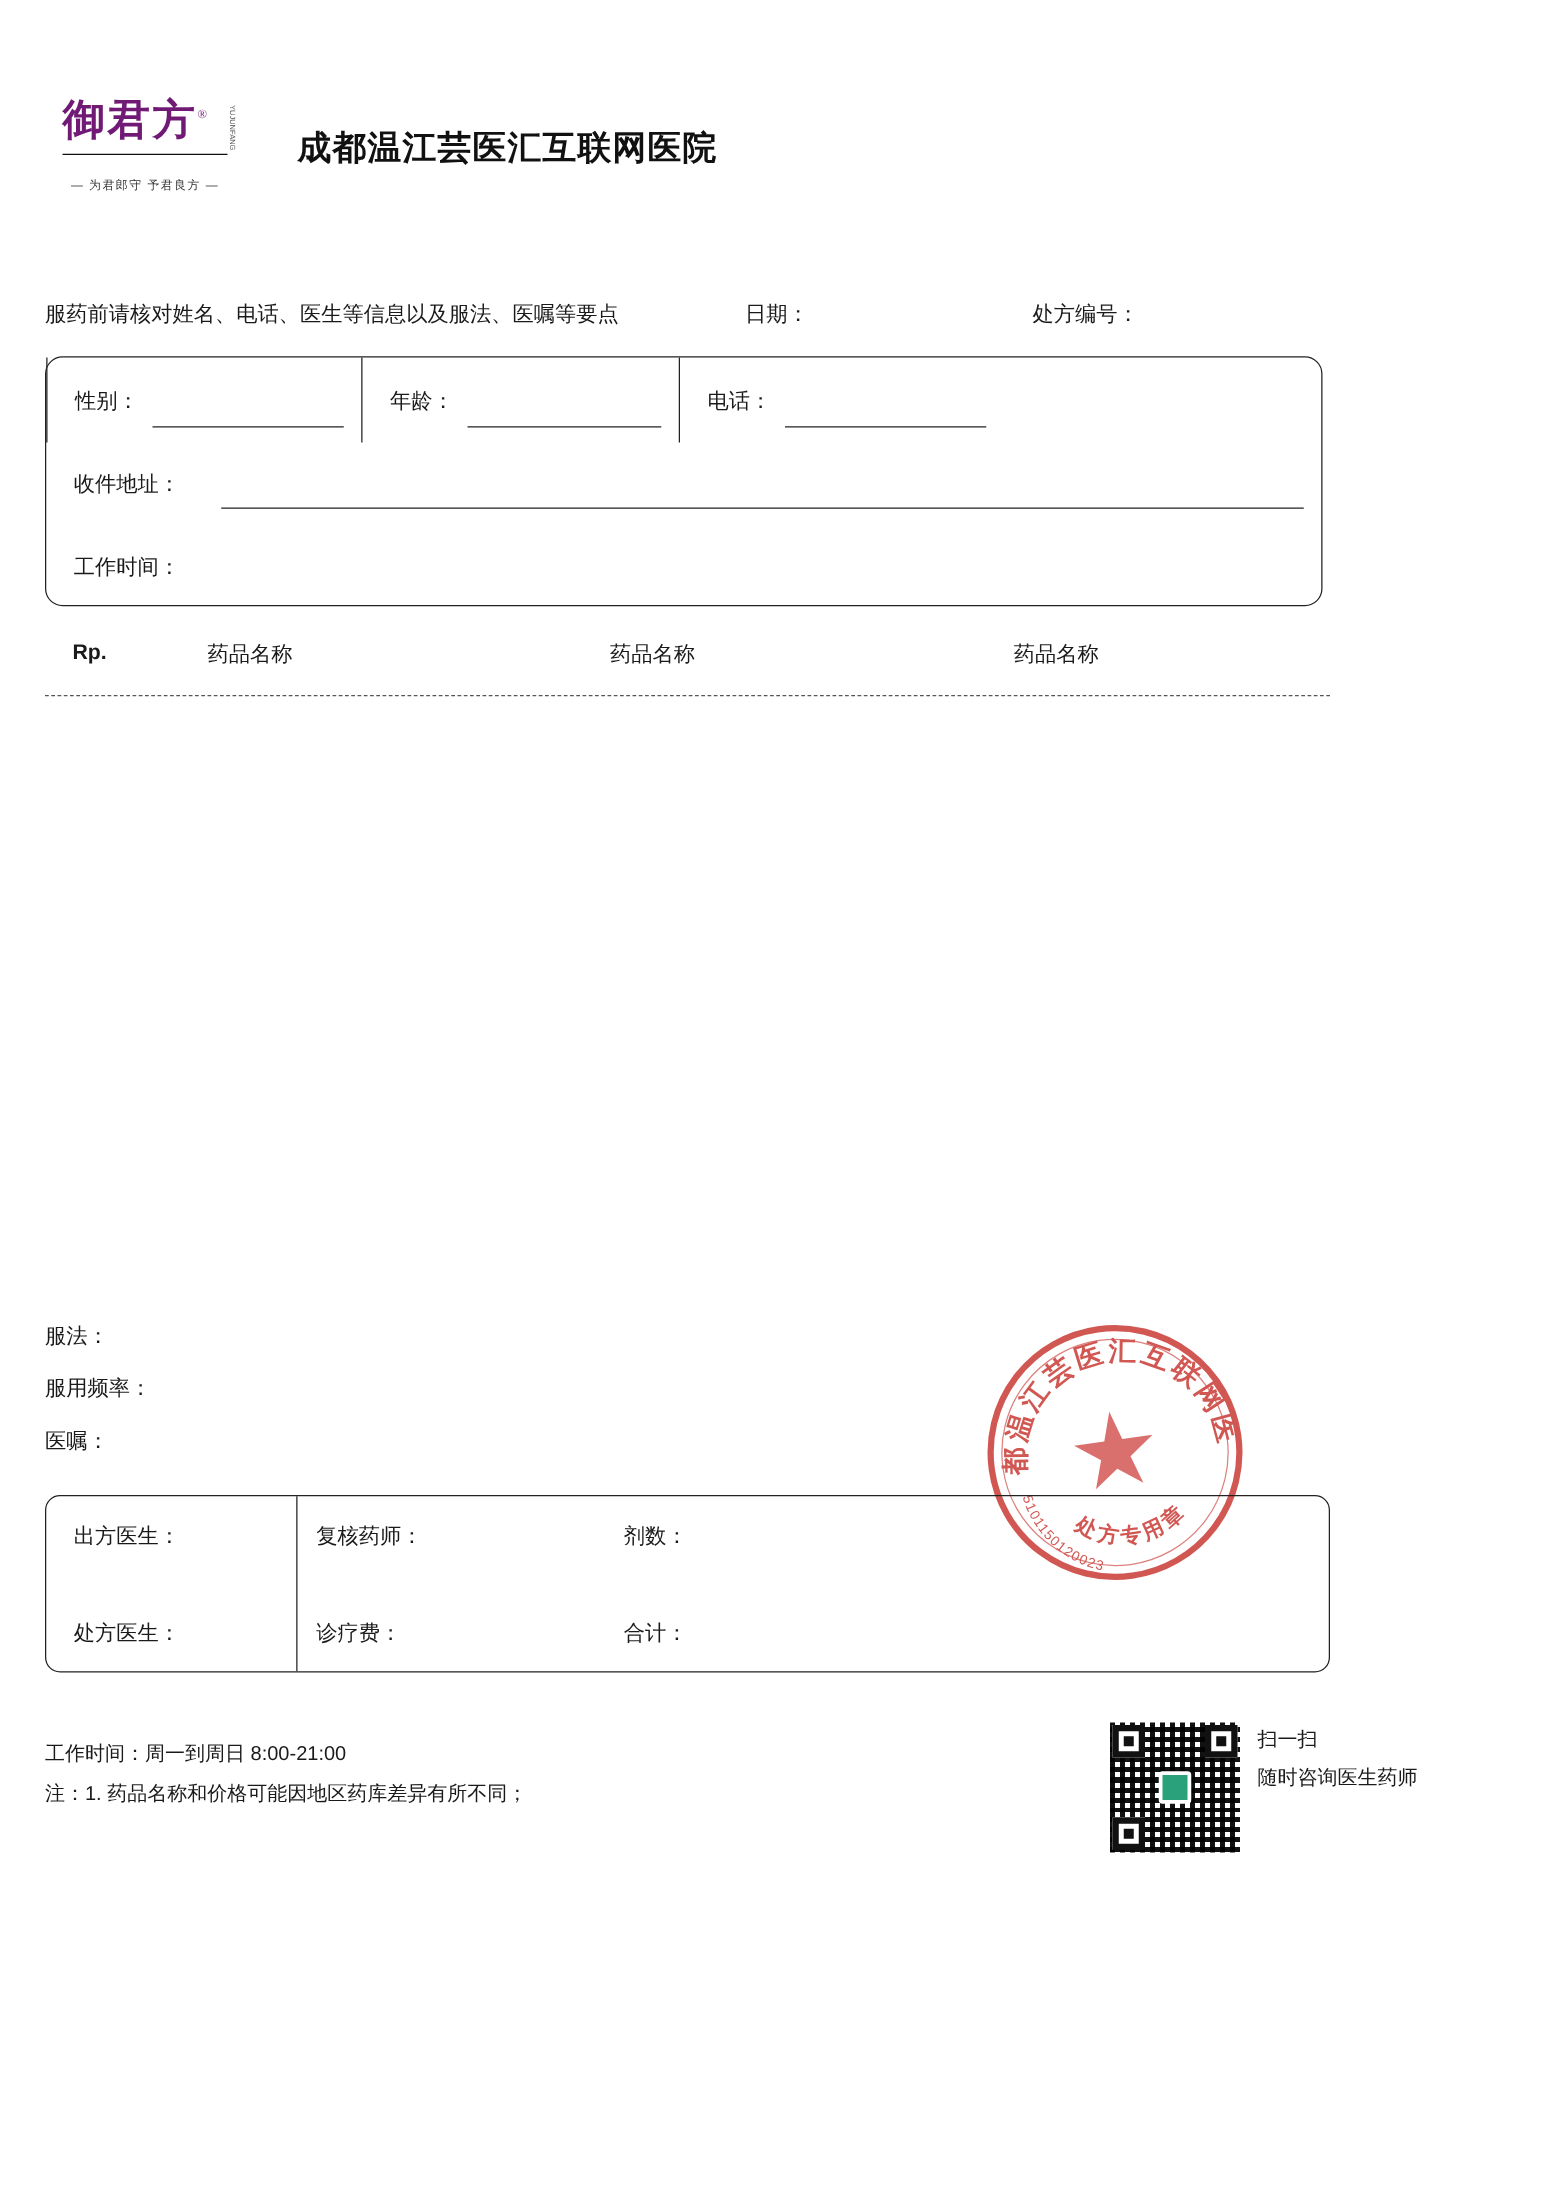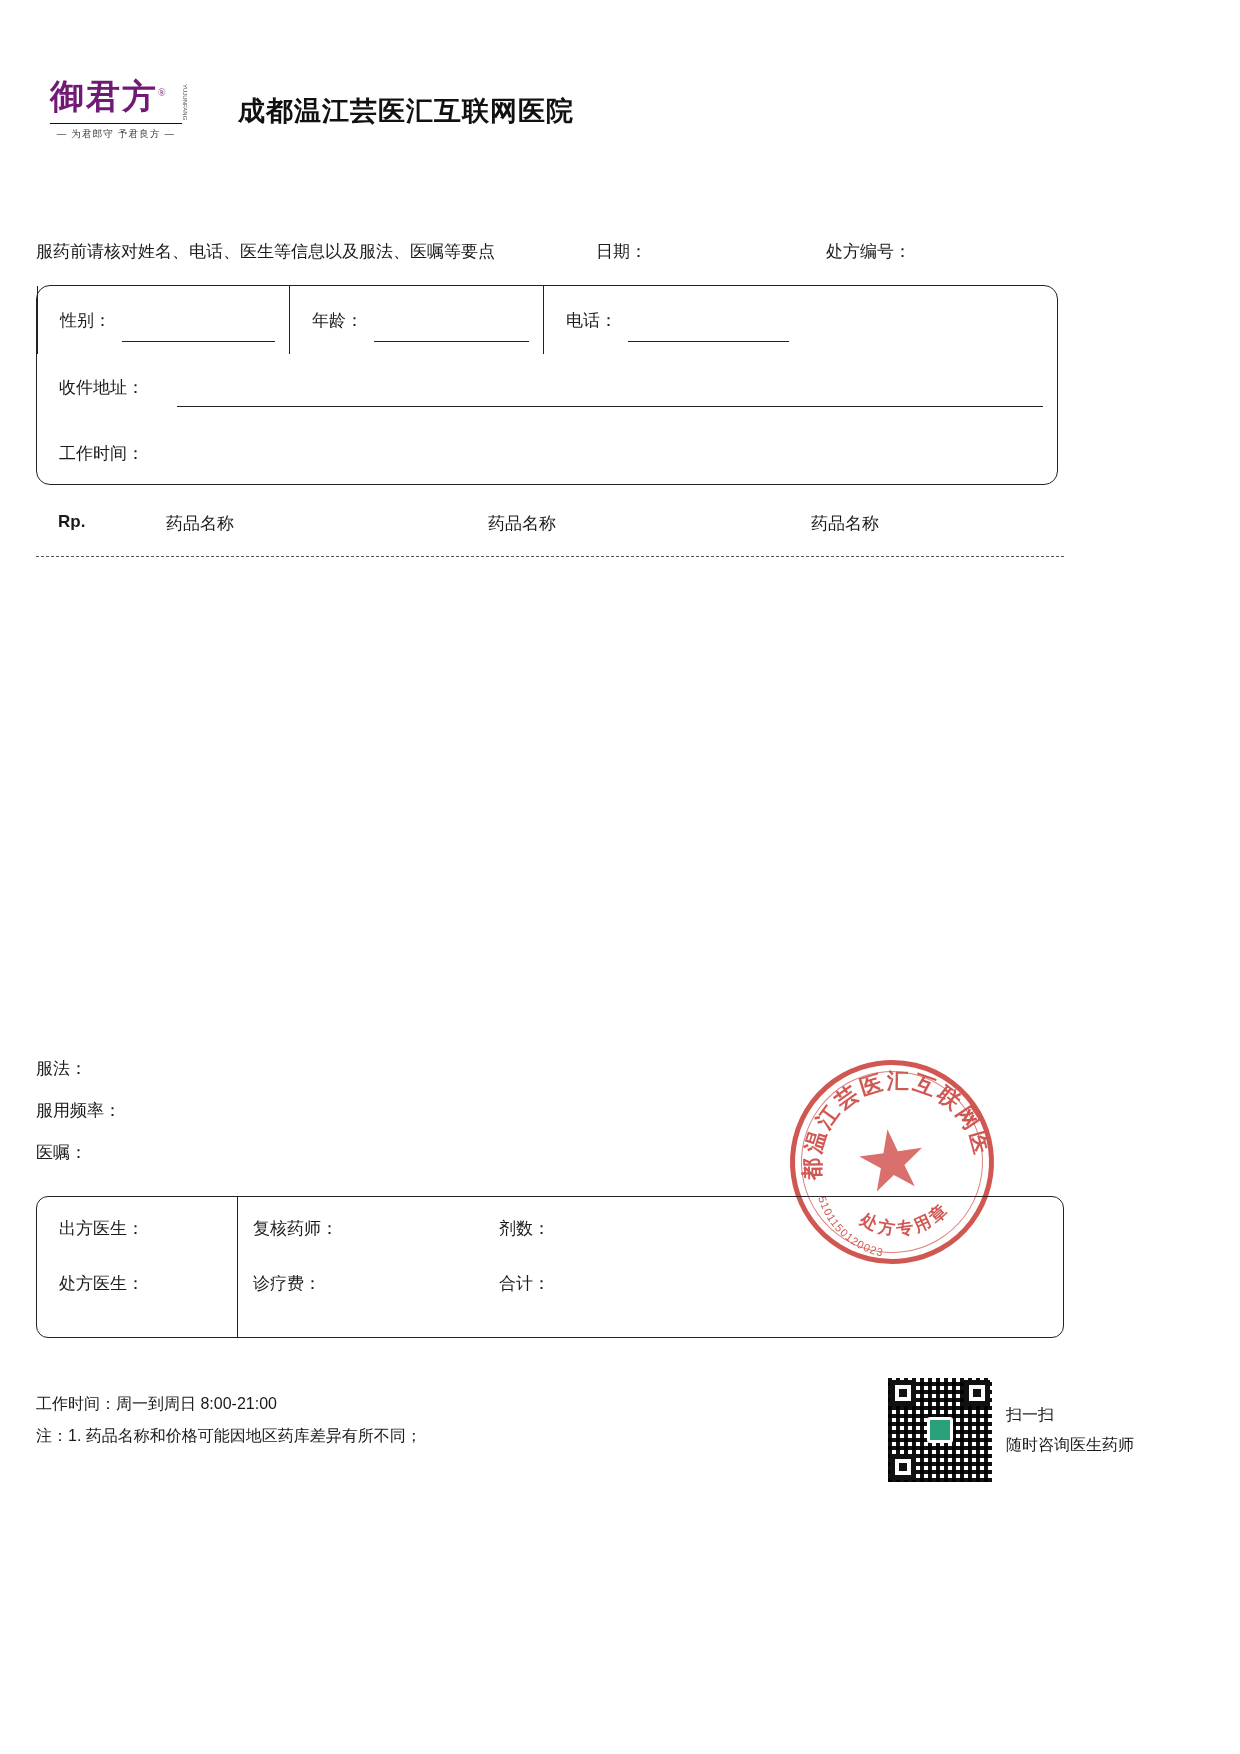--- a/index.html
+++ b/index.html
@@ -41,21 +41,21 @@
     font-size: 10px;
     vertical-align: super;
     font-weight: normal;
   }
   .logo-rule {
     margin-top: 9px;
     border-top: 1.5px solid #111;
     width: 132px;
   }
   .logo-sub {
-    margin-top: 4px;
+    margin-top: 18px;
     font-size: 9.5px;
     letter-spacing: 1.2px;
     color: #333;
     text-align: center;
     width: 132px;
     white-space: nowrap;
   }
   .logo-vtag {
     position: absolute;
     right: 2px;
@@ -205,21 +205,21 @@
     border-left: 1.3px solid #222;
   }
   .sb-row {
     position: absolute;
     left: 0;
     width: 100%;
     height: 71px;
     font-size: 17px;
   }
   .sb-row.r1 { top: 0; }
-  .sb-row.r2 { top: 55px; }
+  .sb-row.r2 { top: 78px; }
   .sb-c1 { position: absolute; left: 22px; top: 20px; white-space: nowrap; }
   .sb-c2 { position: absolute; left: 216px; top: 20px; white-space: nowrap; }
   .sb-c3 { position: absolute; left: 462px; top: 20px; white-space: nowrap; }
 
   
   .seal {
     position: absolute;
     left: 790px;
     top: 1060px;
     width: 204px;
@@ -283,21 +283,21 @@
     color: #1a1a1a;
   }
   .footer div { white-space: nowrap; }
 
   
   .qr-wrap {
     position: absolute;
     left: 888px;
     top: 1378px;
     display: flex;
-    align-items: center;
+    align-items: flex-start;
   }
   .qr {
     position: relative;
     width: 104px;
     height: 104px;
     background:
       repeating-linear-gradient(90deg, #111 0 4px, #fff 4px 8px),
       repeating-linear-gradient(0deg, #111 0 4px, #fff 4px 8px);
     background-blend-mode: multiply;
   }

